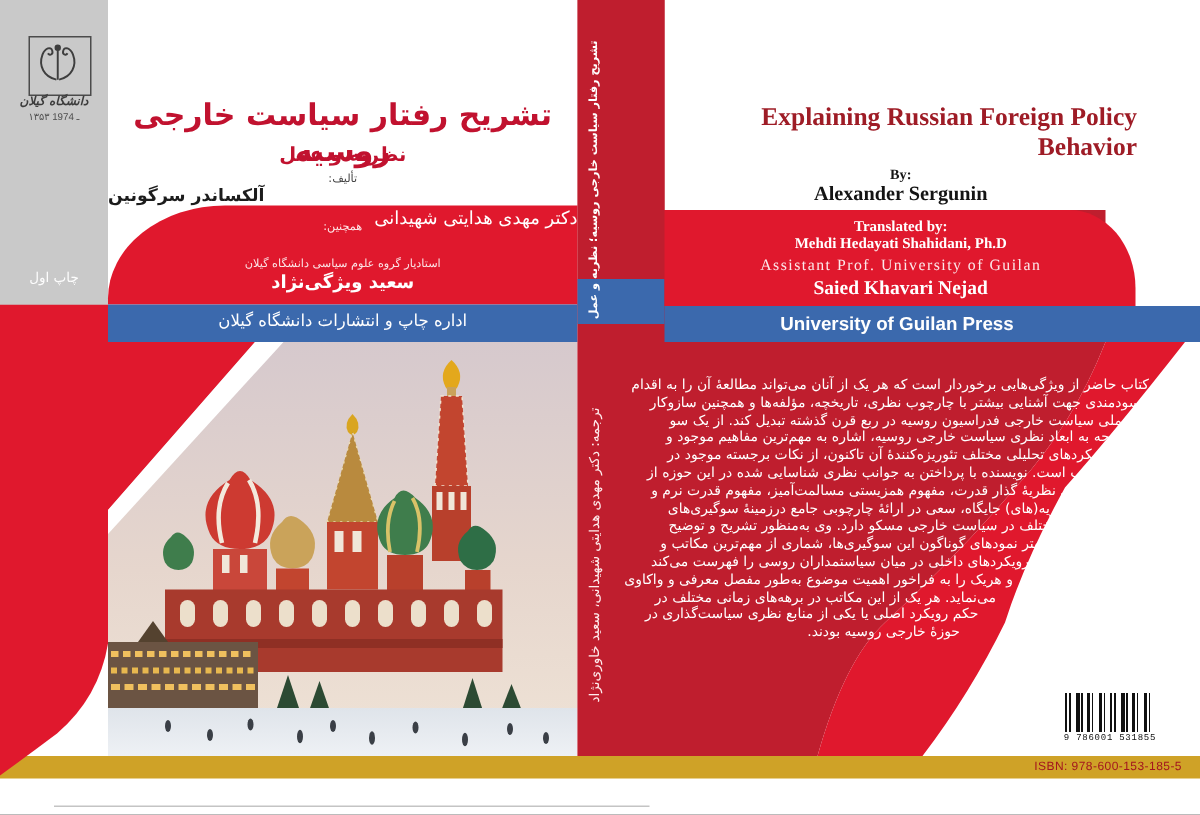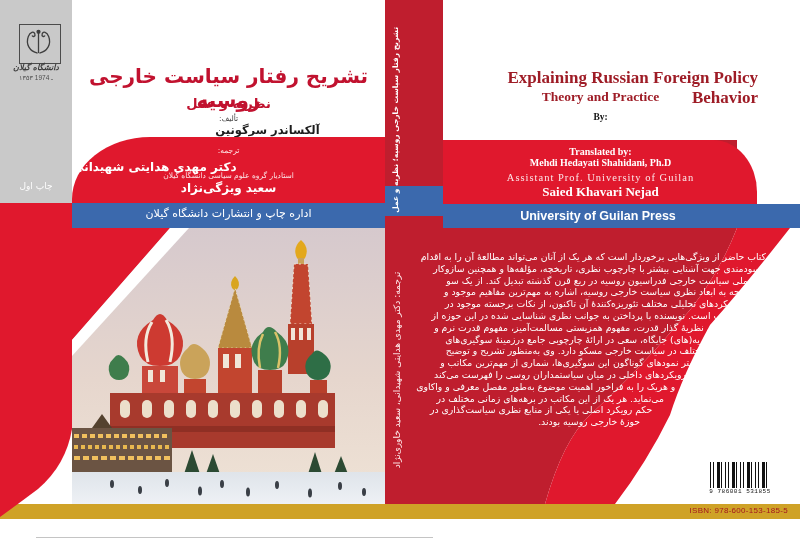--- a/index.html
+++ b/index.html
@@ -10,24 +10,24 @@
   
   .gray-strip{left:0;top:0;width:72px;height:243px;background:#c9c9c9;}
   .logo-box{left:19px;top:24px;width:40px;height:38px;border:1.5px solid #4b4b4b;background:#c9c9c9;}
   .logo-title{left:0;top:63px;width:72px;text-align:center;font-size:8px;font-weight:bold;color:#3c3c3c;font-style:italic;}
   .logo-years{left:0;top:74px;width:72px;text-align:center;font-size:6.5px;color:#4e4e4e;letter-spacing:.5px;}
   .edition{left:0;top:181px;width:72px;text-align:center;font-size:9px;color:#fdfdfd;}
   
   .fc-title{left:72px;top:64px;width:313px;text-align:center;font-size:20px;font-weight:bold;color:#c1122f;}
   .fc-subtitle{left:72px;top:96px;width:313px;text-align:center;font-size:13px;font-weight:bold;color:#c1122f;}
   .fc-author-label{left:72px;top:114px;width:313px;text-align:center;font-size:7.5px;color:#444;}
-  .fc-author{left:72px;top:123px;width:313px;text-align:center;font-size:11.5px;font-weight:bold;color:#1c1c1c;margin-left:39px;}
+  .fc-author{left:72px;top:123px;width:313px;text-align:left;font-size:11.5px;font-weight:bold;color:#1c1c1c;}
   .fc-band{left:72px;top:137px;width:313px;height:66px;background:#e0182d;border-top-left-radius:78px 62px;}
   .fc-band-label{left:72px;top:146px;width:313px;text-align:center;font-size:7.5px;color:#ffe9ea;}
-  .fc-tr1{left:72px;top:160px;width:313px;text-align:left;font-size:12px;font-weight:bold;color:#fff;}
+  .fc-tr1{left:72px;top:138px;width:313px;text-align:right;font-size:12px;font-weight:normal;color:#fff;}
   .fc-tr1aff{left:72px;top:171px;width:313px;text-align:center;font-size:7.5px;color:rgba(255,255,255,.88);}
   .fc-tr2{left:72px;top:181px;width:313px;text-align:center;font-size:12px;font-weight:bold;color:#fff;}
   .fc-blue{left:72px;top:203px;width:313px;height:25px;background:#3b69ad;}
   .fc-blue-text{left:72px;top:207px;width:313px;text-align:center;font-size:11px;color:#fff;}
   .photo{left:72px;top:228px;width:313px;height:276px;}
   .photo-overlay{left:72px;top:228px;width:313px;height:276px;pointer-events:none;}
   
   .left-red{left:0;top:203px;width:72px;height:320px;}
   
   .spine{left:385px;top:0;width:58px;height:504px;background:#bf1e2e;}
@@ -95,21 +95,21 @@
     <div class="abs logo-years">۱۳۵۳ ـ 1974</div>
     <div class="abs edition fa">چاپ اول</div>
   </div>
 
   <div class="abs fc-title fa">تشریح رفتار سیاست خارجی روسیه</div>
   <div class="abs fc-subtitle fa">نظریه و عمل</div>
   <div class="abs fc-author-label fa">تألیف:</div>
   <div class="abs fc-author fa">آلکساندر سرگونین</div>
 
   <div class="abs fc-band"></div>
-  <div class="abs fc-band-label fa">ترجمه:</div>
+  <div class="abs fc-band-label fa">همچنین:</div>
   <div class="abs fc-tr1 fa">دکتر مهدی هدایتی شهیدانی</div>
   <div class="abs fc-tr1aff fa">استادیار گروه علوم سیاسی دانشگاه گیلان</div>
   <div class="abs fc-tr2 fa">سعید ویژگی‌نژاد</div>
 
   <div class="abs fc-blue"></div>
   <div class="abs fc-blue-text fa">اداره چاپ و انتشارات دانشگاه گیلان</div>
 
   <svg class="abs photo" viewBox="0 0 313 276" width="313" height="276">
     <defs>
       <linearGradient id="sky" x1="0" y1="0" x2="0" y2="1">
@@ -218,22 +218,22 @@
   <svg class="abs left-red" viewBox="0 0 72 320" width="72" height="320">
     <path d="M0,0 H72 V226 Q66,262 38,286 Q18,301 0,314 Z" fill="#e0182d"></path>
   </svg>
 
   <div class="abs spine"></div>
   <div class="abs spine-blue"></div>
   <div class="abs spine-title fa">تشریح رفتار سیاست خارجی روسیه؛ نظریه و عمل</div>
   <div class="abs spine-trans fa">ترجمه: دکتر مهدی هدایتی شهیدانی، سعید خاوری‌نژاد</div>
 
   <div class="abs bc-title">Explaining Russian Foreign Policy Behavior</div>
-  <div class="abs bc-subtitle">Theory and Practice</div>
   <div class="abs bc-by">By:</div>
+  <div class="abs bc-author">Alexander Sergunin</div>
 
   <div class="abs bc-band"></div>
   <div class="abs bc-trlabel">Translated by:</div>
   <div class="abs bc-tr1">Mehdi Hedayati Shahidani, Ph.D</div>
   <div class="abs bc-tr1aff">Assistant Prof. University of Guilan</div>
   <div class="abs bc-tr2">Saied Khavari Nejad</div>
 
   <div class="abs bc-blue"></div>
   <div class="abs bc-blue-text">University of Guilan Press</div>
 

